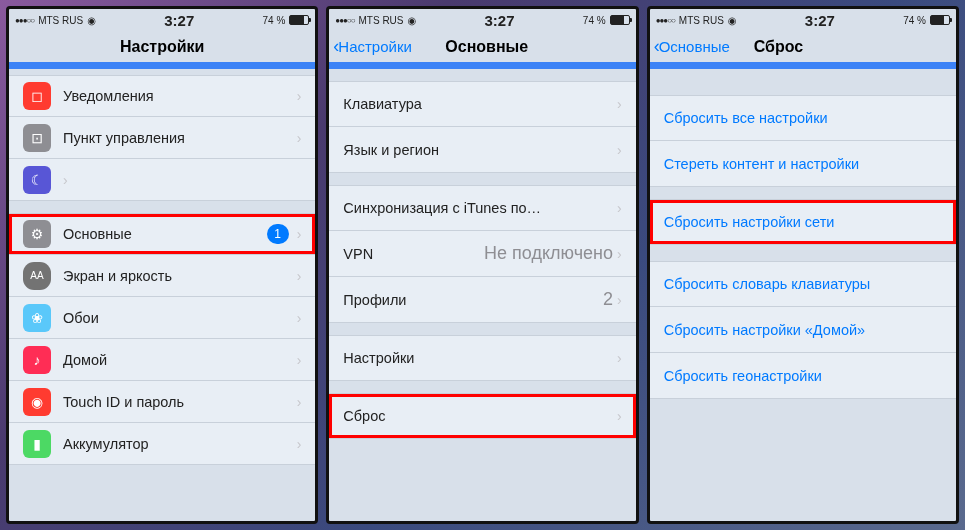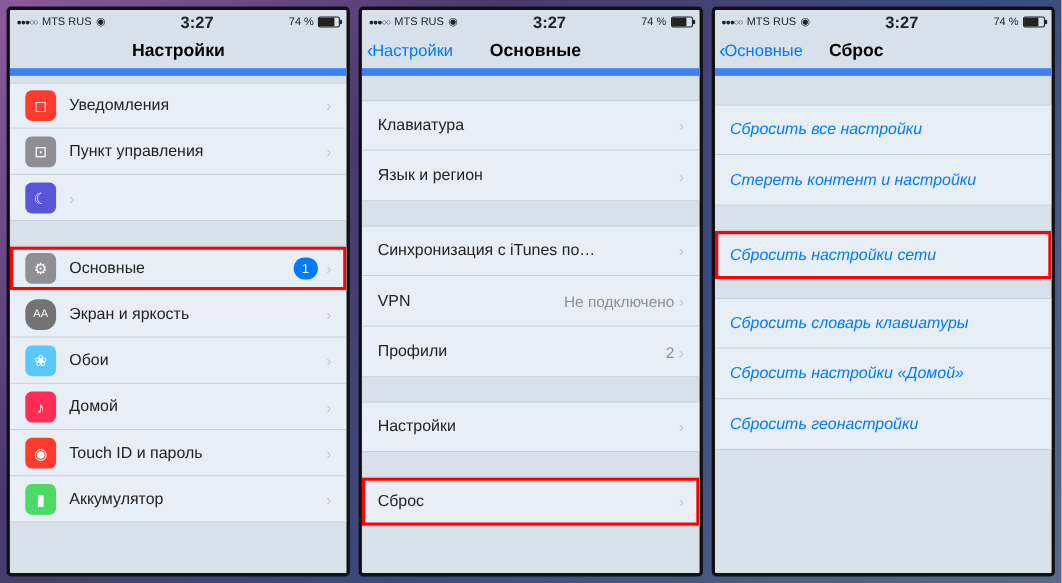--- a/index.html
+++ b/index.html
@@ -78,21 +78,21 @@
     }
     .nav-title-offset2 {
       font-size: 16px;
       font-weight: 600;
       margin-left: 96px;
     }
     .content {
       flex: 1;
       overflow: hidden;
     }
-    .group { margin-top: 22px; }
+    .group { margin-top: 12px; }
     .group-first { margin-top: 6px; }
     .row {
       height: 42px;
       background: #e8eef5;
       display: flex;
       align-items: center;
       padding: 0 14px;
       border-bottom: 1px solid #c8d0da;
       font-size: 14.5px;
       color: #222;
@@ -109,33 +109,33 @@
     .icon-red { background: #ff3b30; }
     .icon-gray { background: #8e8e93; }
     .icon-purple { background: #5856d6; }
     .icon-gray2 { background: #8e8e93; }
     .icon-blue { background: #737373; border-radius: 11px; }
     .icon-teal { background: #5ac8fa; }
     .icon-pink { background: #ff2d55; }
     .icon-red2 { background: #ff3b30; }
     .icon-green { background: #4cd964; }
     .row-label { flex: 1; }
-    .row-value { color: #8e8e93; font-size: 14px; margin-right: 4px; }
+    .row-value { color: #8e8e93; font-size: 18px; margin-right: 4px; }
     .row-chevron { color: #c7c7cc; font-size: 14px; }
     .badge {
       background: #007aff; color: #fff;
       min-width: 22px; height: 20px; border-radius: 10px;
       display: flex; align-items: center; justify-content: center;
       font-size: 12px; margin-right: 8px; padding: 0 6px;
     }
     .highlight {
       box-shadow: inset 0 0 0 3px #ff0000;
     }
     .row-link { color: #007aff; font-size: 14.5px; }
-    .row-link .row-label { color: #007aff; font-style: italic; }
+    .row-link .row-label { color: #007aff; }
     .row-tall { height: 46px; }
   </style>
 </head>
 <body>
 
 <div class="phone">
   <div class="statusbar">
     <div class="sb-left">
       <span class="dots">●●●○○</span>
       <span>MTS RUS</span>

